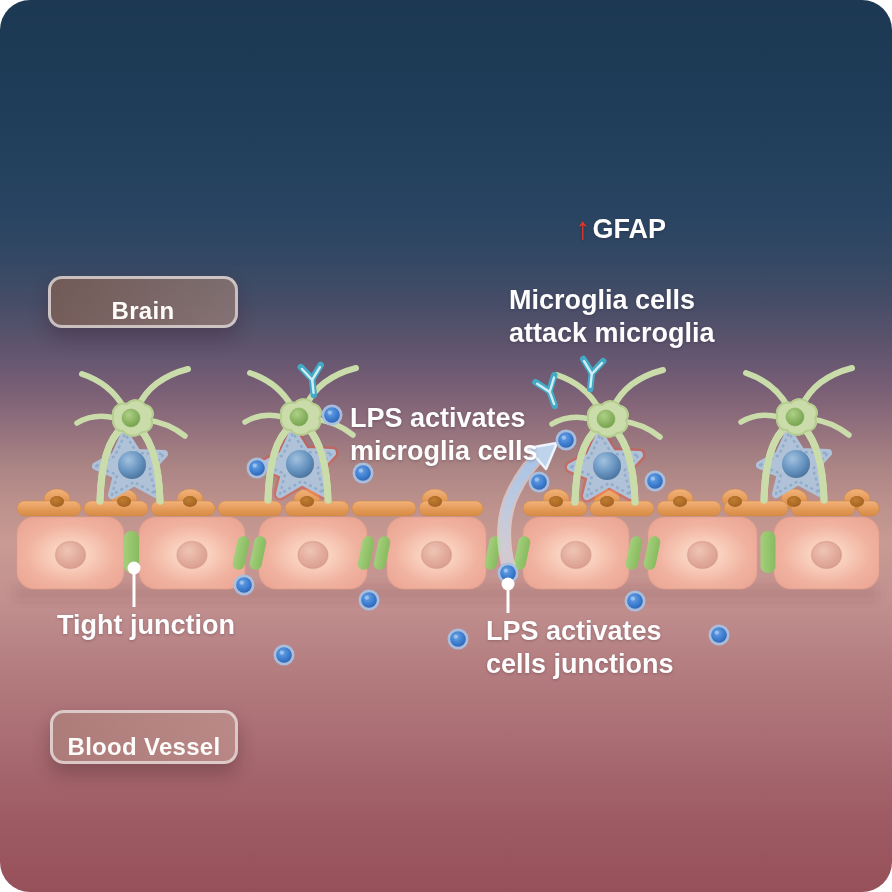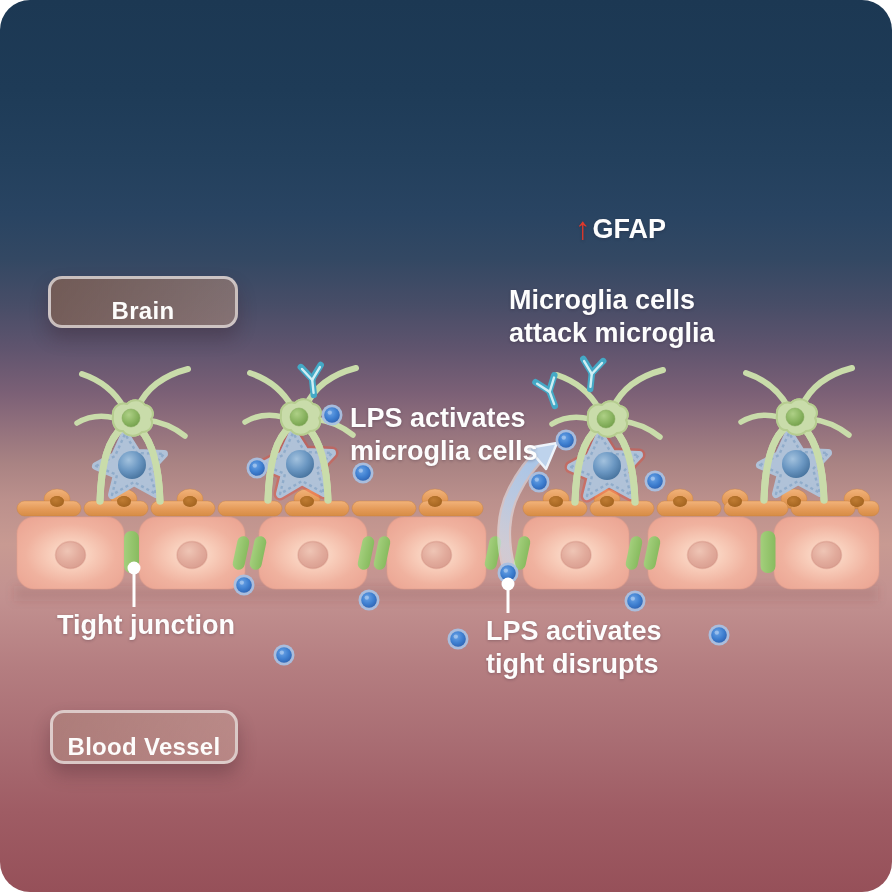--- a/index.html
+++ b/index.html
@@ -307,16 +307,16 @@
     <span>LPS activates</span><br>
     <span>microglia cells</span>
   </div>
 
   <div class="lbl lbl-tj">
     <span>Tight junction</span>
   </div>
 
   <div class="lbl lbl-disrupts">
     <span>LPS activates</span><br>
-    <span>tight disrupts</span>
+    <span>cells junctions</span>
   </div>
 
 </div>
 
 </body></html>

